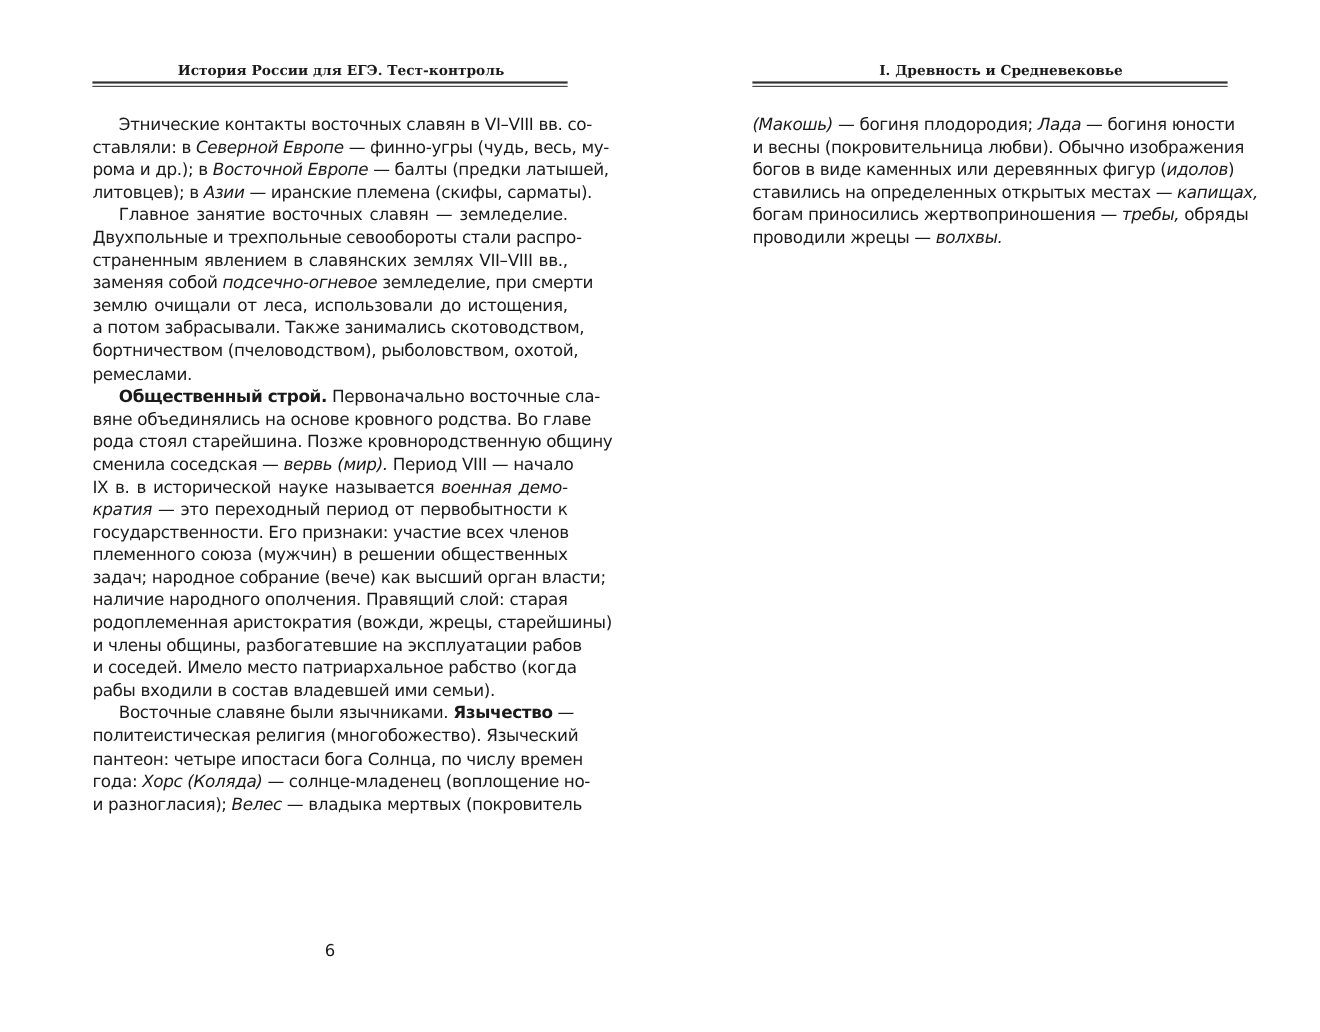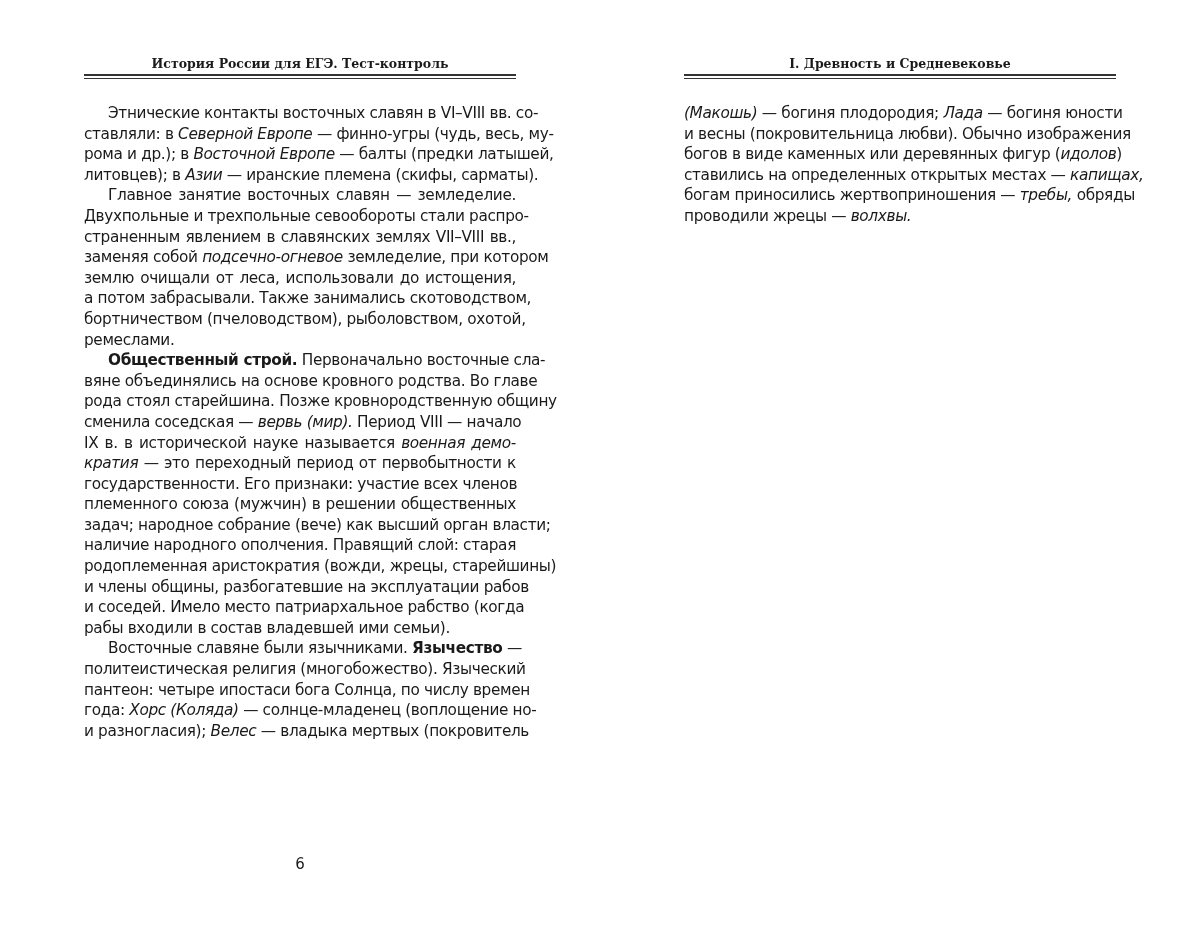--- a/index.html
+++ b/index.html
@@ -4,21 +4,21 @@
 <style>
   html, body { margin: 0; padding: 0; }
   body {
     width: 1200px; height: 938px; background: #ffffff; position: relative; overflow: hidden;
     font-family: "DejaVu Sans", "Liberation Sans", sans-serif; color: #1a1a1a;
   }
   .page { position: absolute; top: 0; width: 432px; }
   .page.left { left: 84px; }
   .page.right { left: 684px; }
   .header {
-    position: absolute; top: 56px; left: 0; width: 432px; text-align: center;
+    position: absolute; top: 56px; left: 10px; width: 432px; text-align: center;
     font-family: "DejaVu Serif", "Liberation Serif", serif; font-weight: bold; font-size: 12.5px;
     color: #1a1a1a;
   }
   .rule {
     position: absolute; top: 74px; left: 0; width: 432px; height: 5px;
     border-top: 2px solid #333; border-bottom: 1px solid #333; box-sizing: border-box;
   }
   .body { position: absolute; top: 103px; left: 0; width: 432px; }
   .line {
     height: 20.6px; line-height: 20.6px; font-size: 15.3px; white-space: nowrap;
@@ -40,21 +40,21 @@
   <div class="header">История России для ЕГЭ. Тест-контроль</div>
   <div class="rule"></div>
   <div class="body">
       <div class="line indent"><span>Этнические контакты восточных славян в VI–VIII вв. со-</span></div>
       <div class="line"><span>ставляли: в </span><span class="i">Северной Европе</span><span> — финно-угры (чудь, весь, му-</span></div>
       <div class="line"><span>рома и др.); в </span><span class="i">Восточной Европе</span><span> — балты (предки латышей,</span></div>
       <div class="line last"><span>литовцев); в </span><span class="i">Азии</span><span> — иранские племена (скифы, сарматы).</span></div>
       <div class="line indent"><span>Главное занятие восточных славян — земледелие.</span></div>
       <div class="line"><span>Двухпольные и трехпольные севообороты стали распро-</span></div>
       <div class="line"><span>страненным явлением в славянских землях VII–VIII вв.,</span></div>
-      <div class="line"><span>заменяя собой </span><span class="i">подсечно-огневое</span><span> земледелие, при котором</span></div>
+      <div class="line"><span>заменяя собой </span><span class="i">подсечно-огневое</span><span> земледелие, при смерти</span></div>
       <div class="line"><span>землю очищали от леса, использовали до истощения,</span></div>
       <div class="line"><span>а потом забрасывали. Также занимались скотоводством,</span></div>
       <div class="line"><span>бортничеством (пчеловодством), рыболовством, охотой,</span></div>
       <div class="line last"><span>ремеслами.</span></div>
       <div class="line indent"><span class="b">Общественный строй.</span><span> Первоначально восточные сла-</span></div>
       <div class="line"><span>вяне объединялись на основе кровного родства. Во главе</span></div>
       <div class="line"><span>рода стоял старейшина. Позже кровнородственную общину</span></div>
       <div class="line"><span>сменила соседская — </span><span class="i">вервь (мир).</span><span> Период VIII — начало</span></div>
       <div class="line"><span>IX в. в исторической науке называется </span><span class="i">военная демо-</span></div>
       <div class="line"><span class="i">кратия</span><span> — это переходный период от первобытности к</span></div>

